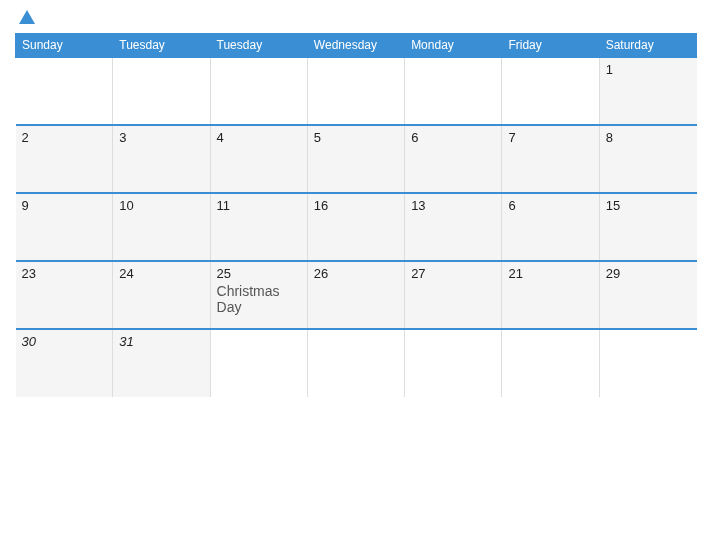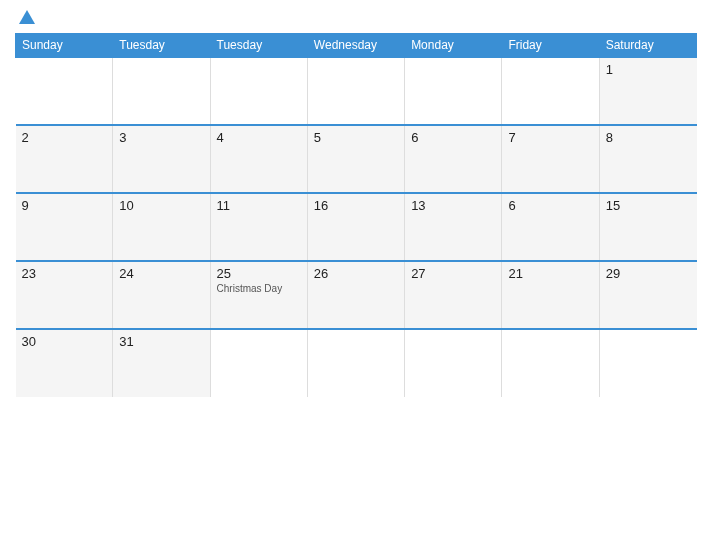--- a/index.html
+++ b/index.html
@@ -96,27 +96,28 @@
     }
     .calendar tbody tr td.empty {
       background: #fff;
     }
     .day-num {
       font-size: 13px;
       color: #222;
       display: block;
     }
     .day-event {
-      font-size: 10px;
+      font-size: 14px;
       color: #555;
       display: block;
       margin-top: 2px;
     }
     .last-row td {
       height: 60px;
+      font-style: italic;
     }
   </style>
 </head>
 <body>
 
 <div class="page">
   <div class="header">
     <div class="logo">
       <div class="logo-top">
         <span class="logo-general"></span>

